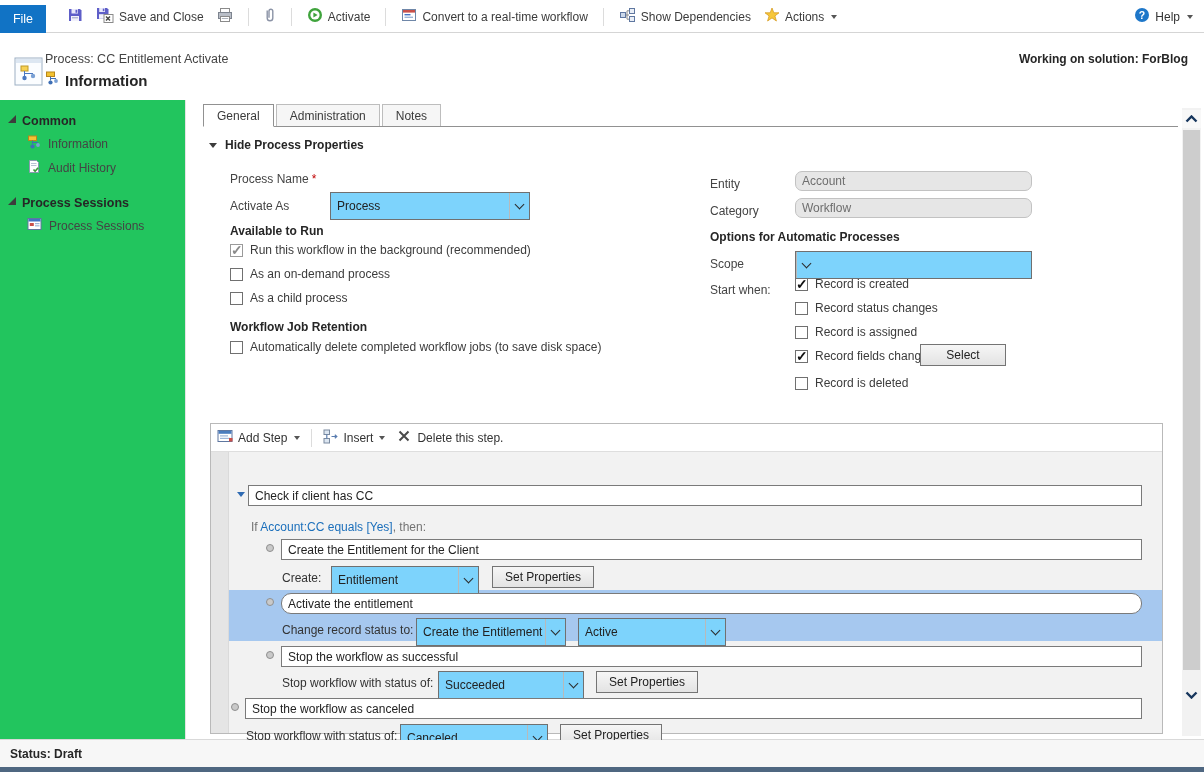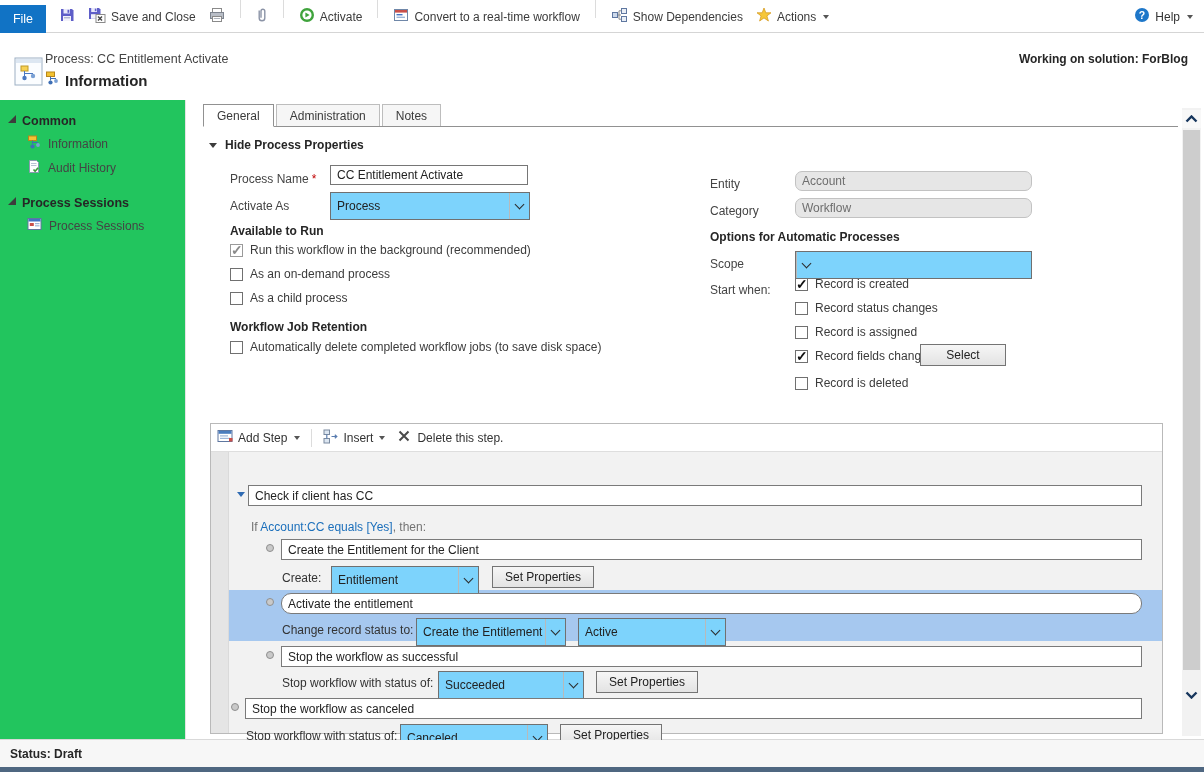--- a/index.html
+++ b/index.html
@@ -2,21 +2,21 @@
 <html><head>
 <meta charset="utf-8">
 <style>
   * { margin:0; padding:0; box-sizing:border-box; }
   body { font-family:"Liberation Sans", sans-serif; background:#fff; }
   .page { position:relative; width:1204px; height:772px; overflow:hidden; background:#fff; color:#333; font-size:12px; }
 
   
   .toolbar { position:absolute; top:0; left:0; width:1204px; height:33px; background:#fff; border-bottom:1px solid #d5d5d5; }
   .file-tab { position:absolute; left:0; top:5px; width:46px; height:28px; background:#1173c5; color:#fff; display:flex; align-items:center; justify-content:center; font-size:12.5px; cursor:default; }
-  .tb-items { position:absolute; left:56px; top:0; height:33px; display:flex; gap:7px; color:#3b3b3b; }
+  .tb-items { position:absolute; left:64px; top:0; height:33px; display:flex; align-items:center; gap:7px; color:#3b3b3b; }
   .tb-btn { display:flex; align-items:center; gap:5px; padding:2px 3px; cursor:default; }
   .tb-sep { width:1px; height:18px; background:#dcdcdc; margin:0 5px; }
   .dd-arrow { width:0; height:0; border-left:3.5px solid transparent; border-right:3.5px solid transparent; border-top:4px solid #555; margin-left:2px; }
   .tb-right { position:absolute; right:8px; top:0; height:33px; display:flex; align-items:center; }
 
   
   .header { position:absolute; top:33px; left:0; width:1204px; height:67px; background:#fff; }
   .hd-icon { position:absolute; left:14px; top:24px; }
   .hd-proc { position:absolute; left:45px; top:19px; color:#444; font-size:12.5px; }
   .hd-info-row { position:absolute; left:45px; top:38px; display:flex; align-items:center; gap:6px; }
@@ -238,23 +238,20 @@
 
     <div class="content">
       <div class="hideprops">
         <span class="tri-down"></span>
         <span>Hide Process Properties</span>
       </div>
 
       <div class="flabel" style="left:27px; top:45px;">
         <span>Process Name</span><span class="req">*</span>
       </div>
-      <div class="textbox" style="left:127px; top:38px; width:198px;">
-          <span>CC Entitlement Activate</span>
-        </div>
 
       <div class="flabel" style="left:27px; top:72px;">Activate As</div>
       <div class="select" style="left:127px; top:65px; width:200px;">
         <span class="val">Process</span>
         <span class="arrowbox">
             <span class="chev"></span>
           </span>
       </div>
 
       <div class="fheading" style="left:27px; top:97px;">Available to Run</div>

